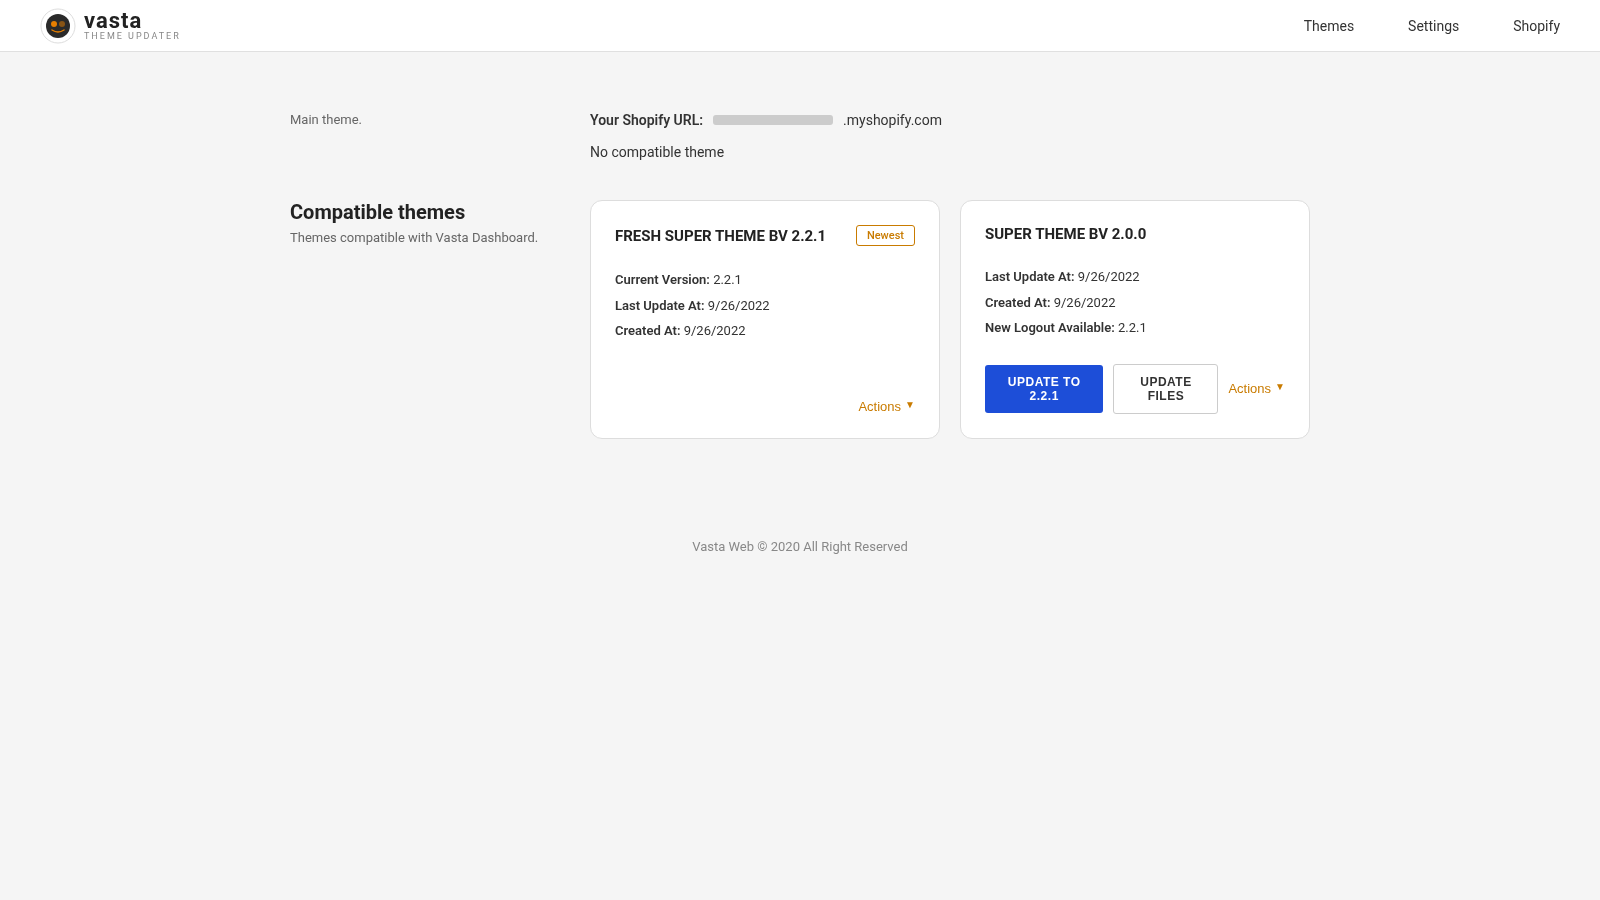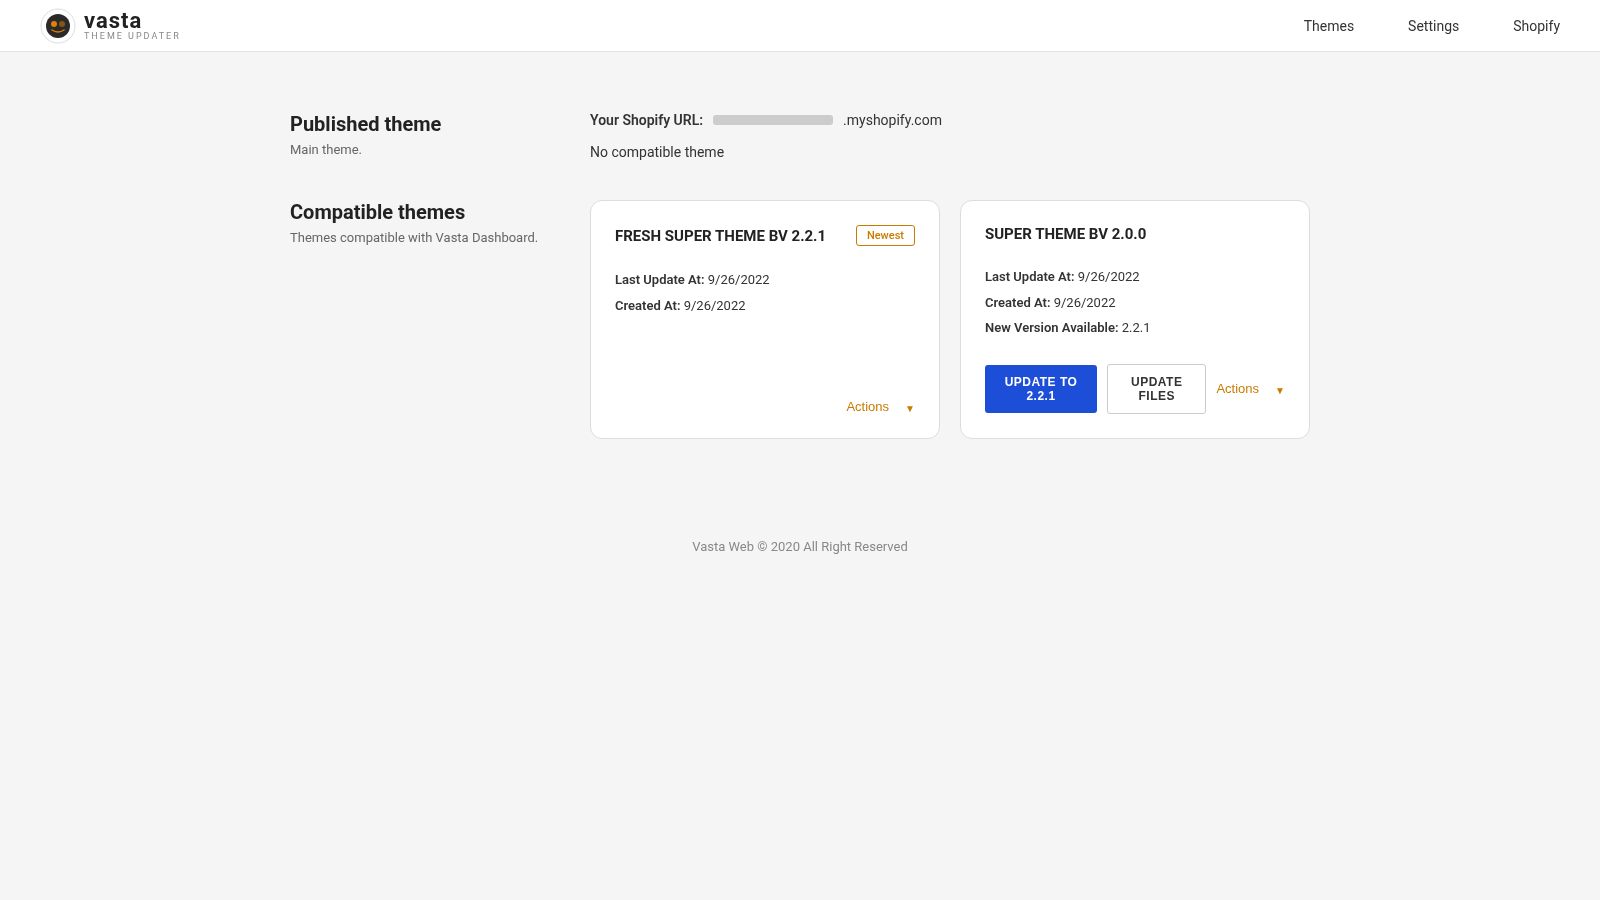--- a/index.html
+++ b/index.html
@@ -199,22 +199,22 @@
       display: flex;
       align-items: center;
       justify-content: flex-end;
       gap: 10px;
     }
     .actions-link {
       color: #c97b00;
       font-size: 13px;
       cursor: pointer;
       display: flex;
-      align-items: flex-end;
-      gap: 16px;
+      align-items: flex-start;
+      gap: 4px;
       background: none;
       border: none;
     }
     .chevron-down {
       display: inline-block;
       font-size: 10px;
     }
     .update-btn {
       background: #1d4ed8;
       color: #fff;
@@ -269,21 +269,20 @@
     <a>Themes</a>
     <a>Settings</a>
     <a>Shopify</a>
   </nav>
 </header>
 
 <main>
 
   <div class="section-layout">
     <div class="section-sidebar">
-      <h2>Published theme</h2>
       <p>Main theme.</p>
     </div>
     <div class="section-content">
       <div class="shopify-url-line">
         <strong>Your Shopify URL:</strong>
         <span class="url-masked"></span>
         <span>.myshopify.com</span>
       </div>
       <p class="no-compatible">No compatible theme</p>
     </div>
@@ -297,20 +296,24 @@
 
     <div class="theme-cards">
 
       <div class="theme-card">
         <div class="card-header">
           <span class="card-title">FRESH SUPER THEME BV 2.2.1</span>
           <span class="newest-badge">Newest</span>
         </div>
         <div class="card-info">
           <p>
+            <strong>Current Version:</strong>
+            <span>2.2.1</span>
+          </p>
+          <p>
             <strong>Last Update At:</strong>
             <span>9/26/2022</span>
           </p>
           <p>
             <strong>Created At:</strong>
             <span>9/26/2022</span>
           </p>
         </div>
         <div class="card-actions">
           <button class="actions-link">
@@ -327,21 +330,21 @@
         <div class="card-info">
           <p>
             <strong>Last Update At:</strong>
             <span>9/26/2022</span>
           </p>
           <p>
             <strong>Created At:</strong>
             <span>9/26/2022</span>
           </p>
           <p>
-            <strong>New Version Available:</strong>
+            <strong>New Logout Available:</strong>
             <span>2.2.1</span>
           </p>
         </div>
         <div class="card-actions">
           <button class="update-btn">UPDATE TO 2.2.1</button>
           <button class="update-files-btn">UPDATE FILES</button>
           <button class="actions-link">
             <span>Actions</span>
             <span class="chevron-down">▼</span>
           </button>

